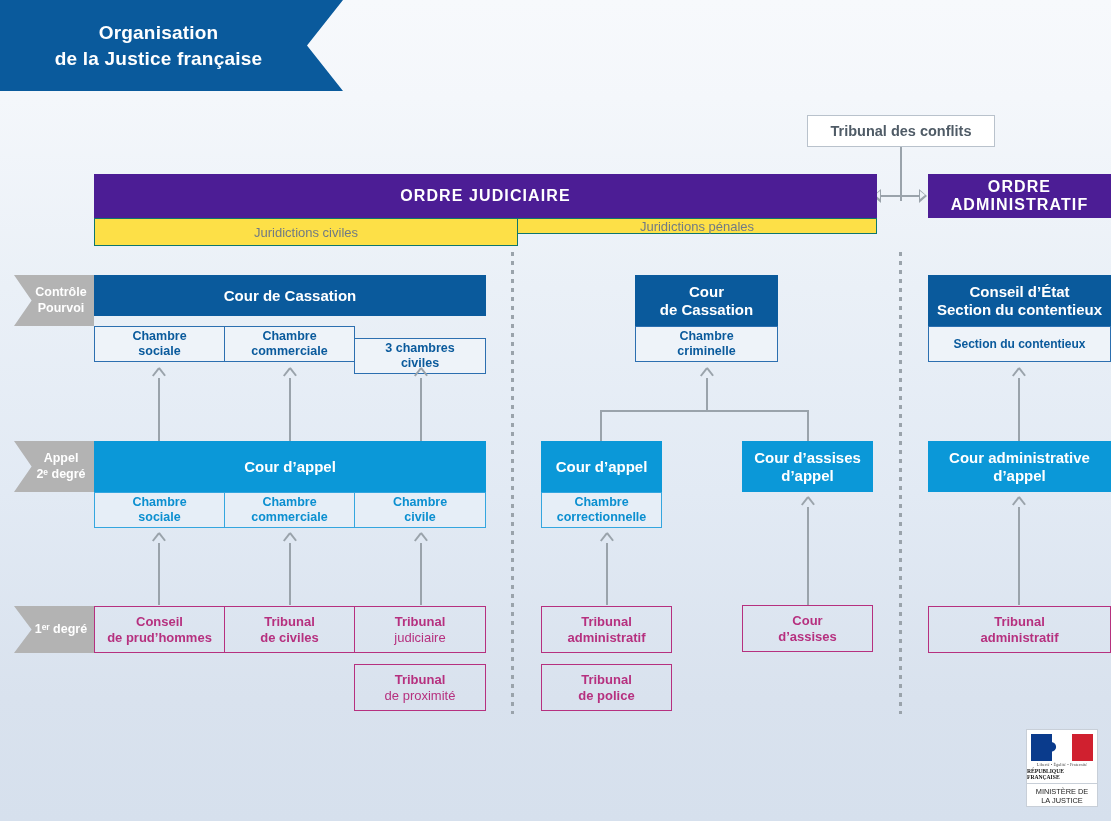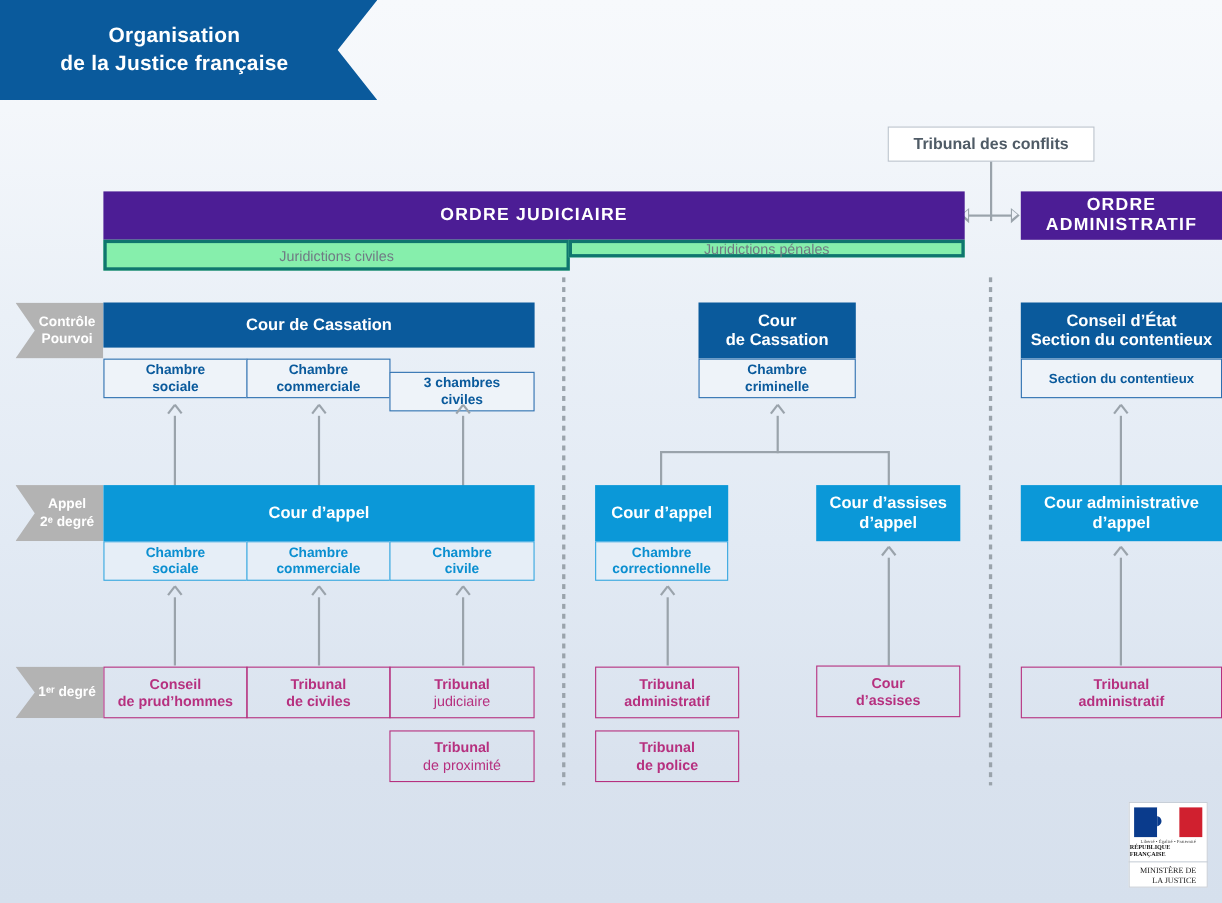--- a/index.html
+++ b/index.html
@@ -26,21 +26,21 @@
   
   .box{position:absolute;box-sizing:border-box;display:flex;align-items:center;justify-content:center;text-align:center;}
   .tline{line-height:1.2;}
 
   .conflits{
     border:1px solid #b9c2cc;background:#ffffff;color:#4f5b66;
     font-size:14.5px;font-weight:bold;
   }
 
   .ordre{background:#4c1d95;color:#fff;font-size:16px;font-weight:bold;letter-spacing:1.1px;}
-  .juridiction{background:#86efac;border:3px solid #0f766e;color:#707a84;font-size:13px;}
+  .juridiction{background:#fde047;border:1px solid #0f766e;color:#707a84;font-size:13px;}
 
   .lvl-tag{
     position:absolute;background:#b3b3b3;color:#fff;
     font-size:12.5px;font-weight:bold;line-height:1.25;
     display:flex;align-items:center;justify-content:center;text-align:center;
     clip-path:polygon(0 0, 78% 0, 100% 0, 100% 100%, 78% 100%, 0 100%, 22% 50%);
   }
 
   .navy{background:#0a5a9c;color:#ffffff;font-weight:bold;font-size:15px;}
   .navy-sub{background:#eef3f9;border:1px solid #2c6fb0;color:#0a5a9c;font-weight:bold;font-size:12.5px;}
@@ -80,21 +80,21 @@
     display:flex;flex-direction:column;align-items:center;
   }
   .flag{display:flex;width:62px;height:28px;margin-top:4px;border:0;}
   .flag .b{background:#0a3b8c;width:20.6px;}
   .flag .w{background:#ffffff;width:20.6px;position:relative;overflow:hidden;}
   .flag .r{background:#d0202f;width:20.6px;}
   .marianne{position:absolute;left:-7px;top:1px;font-size:22px;color:#0a3b8c;line-height:1;}
   .devise{font-size:4.2px;color:#444;letter-spacing:.1px;margin-top:1px;font-family:"Liberation Serif",serif;}
   .rf{font-size:5.6px;font-weight:bold;color:#111;font-family:"Liberation Serif",serif;margin-top:.5px;}
   .logo-rule{width:72px;height:1px;background:#c8cfd8;margin:3px 0 3px;}
-  .min{font-size:7.4px;color:#222;text-align:right;line-height:1.3;font-family:Liberation Serif, serif;}
+  .min{font-size:7.4px;color:#222;text-align:center;line-height:1.3;font-family:Liberation Sans, sans-serif;}
 </style>
 </head>
 <body>
 
 <div id="stage">
 
   <div class="banner">
     <div class="banner-text">
       <div>Organisation</div>
       <div>de la Justice française</div>

